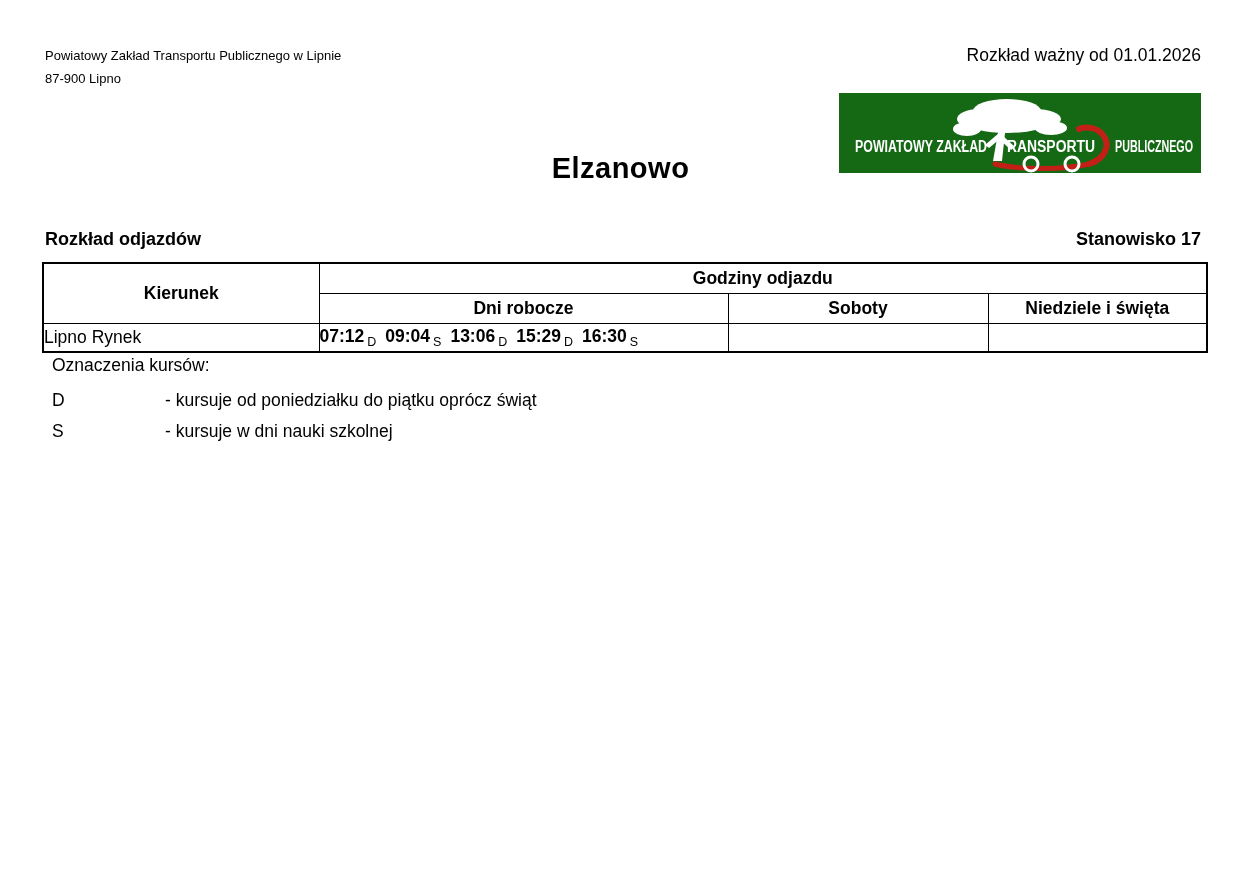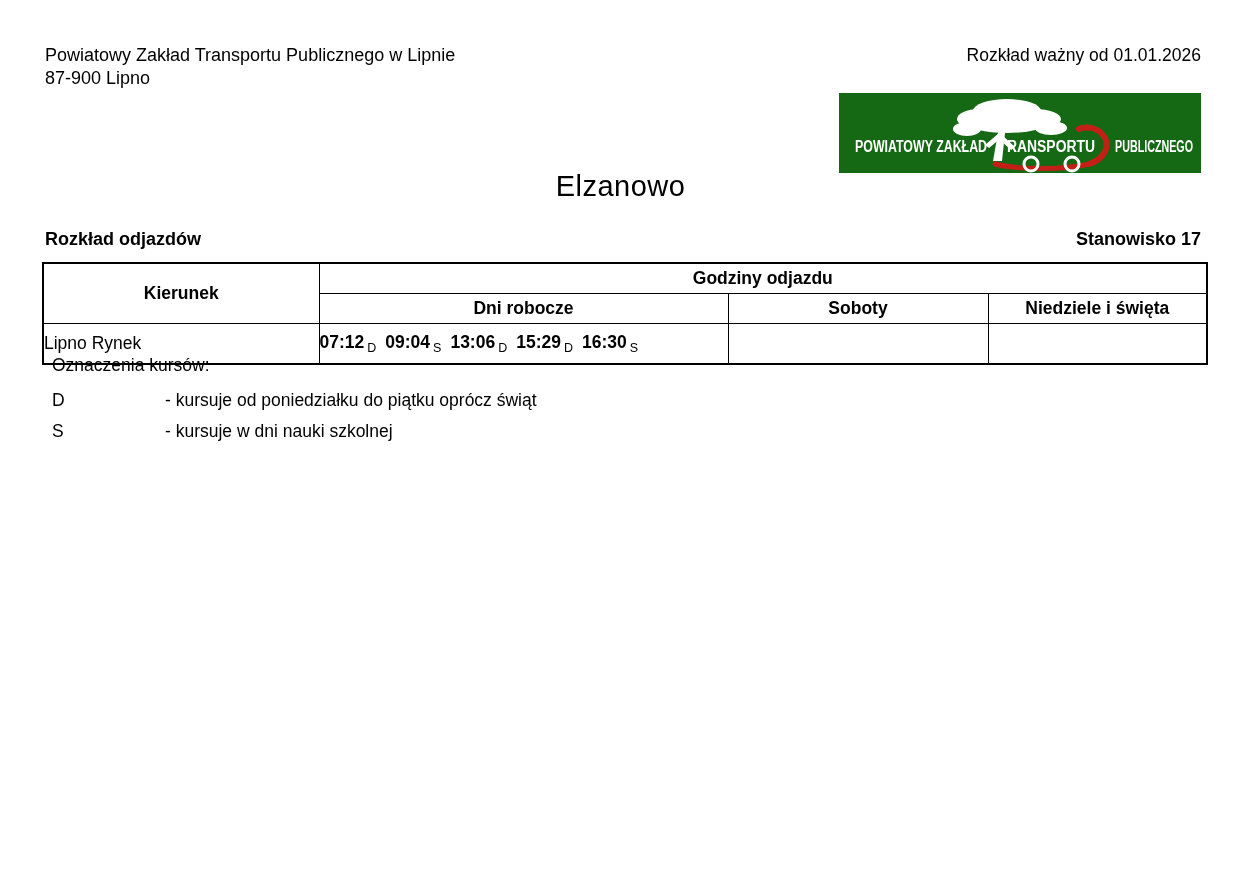--- a/index.html
+++ b/index.html
@@ -15,43 +15,43 @@
   .page { position: absolute; inset: 0; }
 
   
   .header {
     position: absolute;
     left: 45px; right: 40px; top: 44px;
     display: flex;
     justify-content: space-between;
   }
   .address-block {
-    font-size: 18px;
+    font-size: 13px;
     line-height: 23px;
   }
   .header-right {
     display: flex;
     flex-direction: column;
     align-items: flex-end;
   }
   .validity {
     font-size: 17.5px;
     line-height: 23px;
     margin-bottom: 26px;
     text-align: right;
   }
   .logo-banner { width: 362px; height: 80px; display: block; }
 
   
   .page-title {
     position: absolute;
-    top: 170px; left: 0; right: 0;
+    top: 152px; left: 0; right: 0;
     text-align: center;
     font-size: 29px;
-    font-weight: normal;
+    font-weight: bold;
     letter-spacing: 0.5px;
   }
 
   
   .subheader {
     position: absolute;
     top: 229px; left: 45px; right: 40px;
     display: flex;
     justify-content: space-between;
     font-size: 18px;
@@ -71,21 +71,21 @@
     font-size: 17.5px;
     padding: 0;
   }
   table.timetable th { font-weight: bold; text-align: center; }
   .col-kierunek   { width: 276px; }
   .col-dni        { width: 409px; }
   .col-soboty     { width: 260px; }
   .col-niedziele  { width: 219px; }
   .row-h1 { height: 30px; }
   .row-h2 { height: 30px; }
-  .row-data { height: 41px; }
+  .row-data { height: 29px; }
   td.direction-cell {
     text-align: left;
     padding-left: 4px;
     font-size: 18px;
   }
   td.times-cell {
     text-align: left;
     padding-left: 4px;
     white-space: nowrap;
   }

